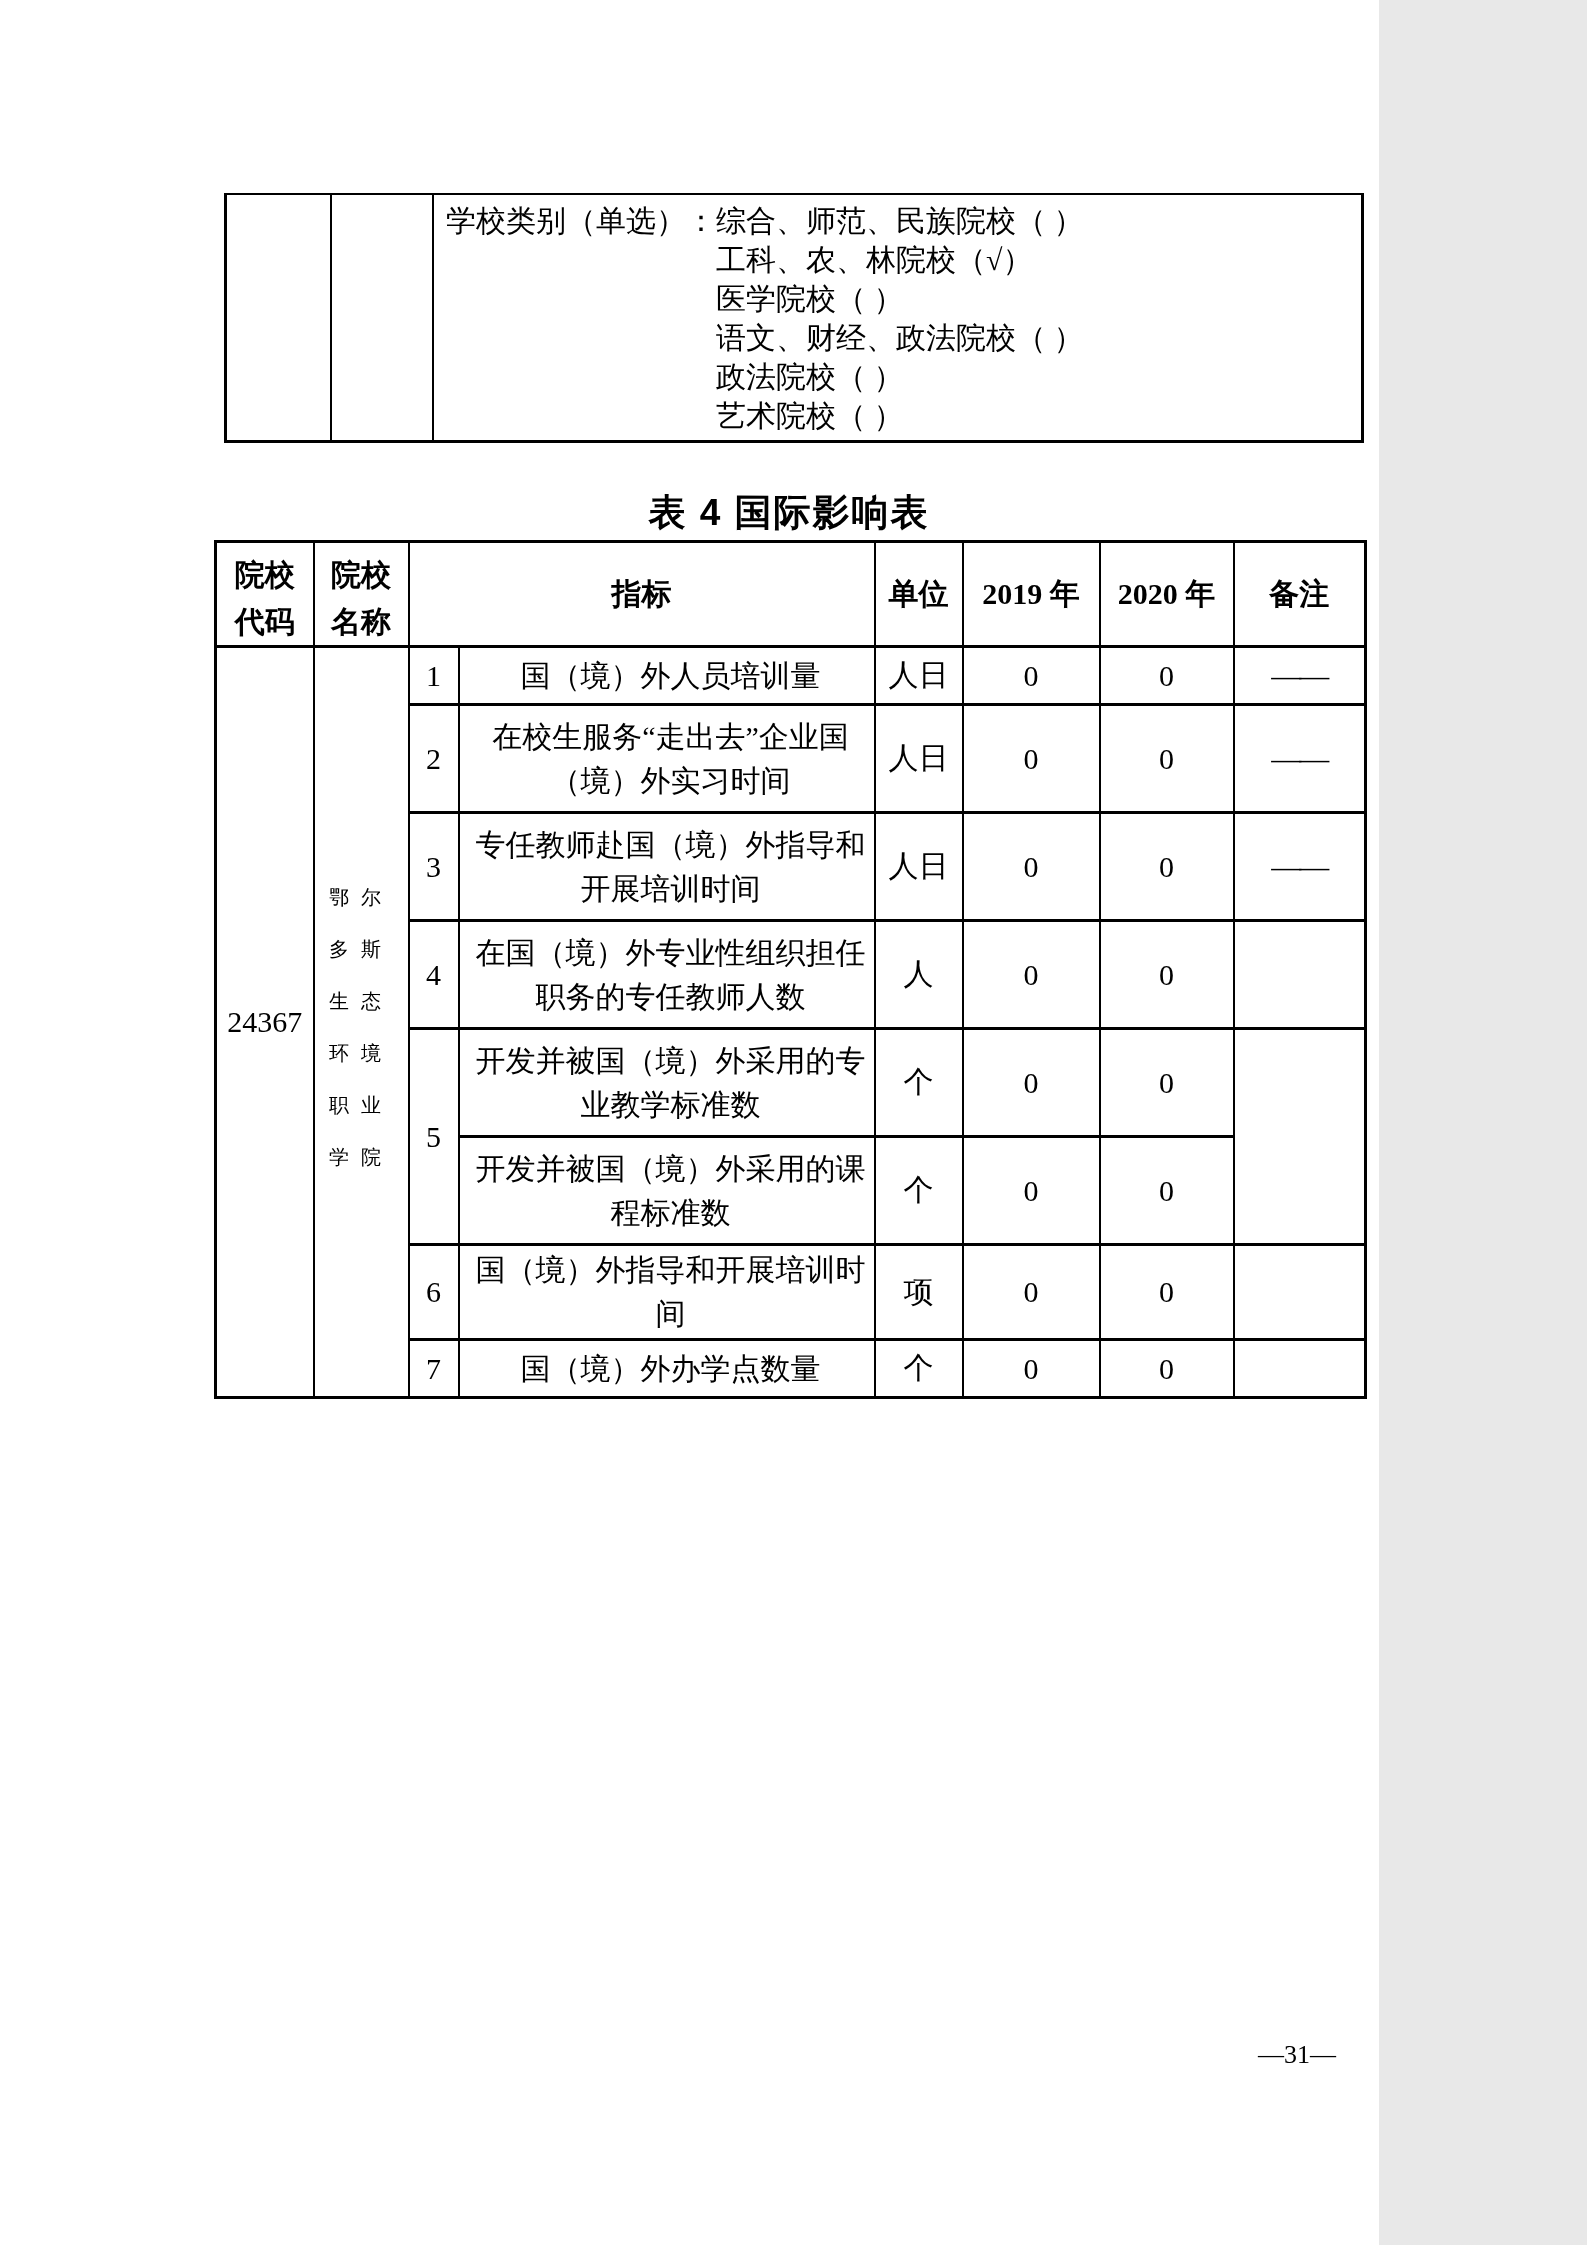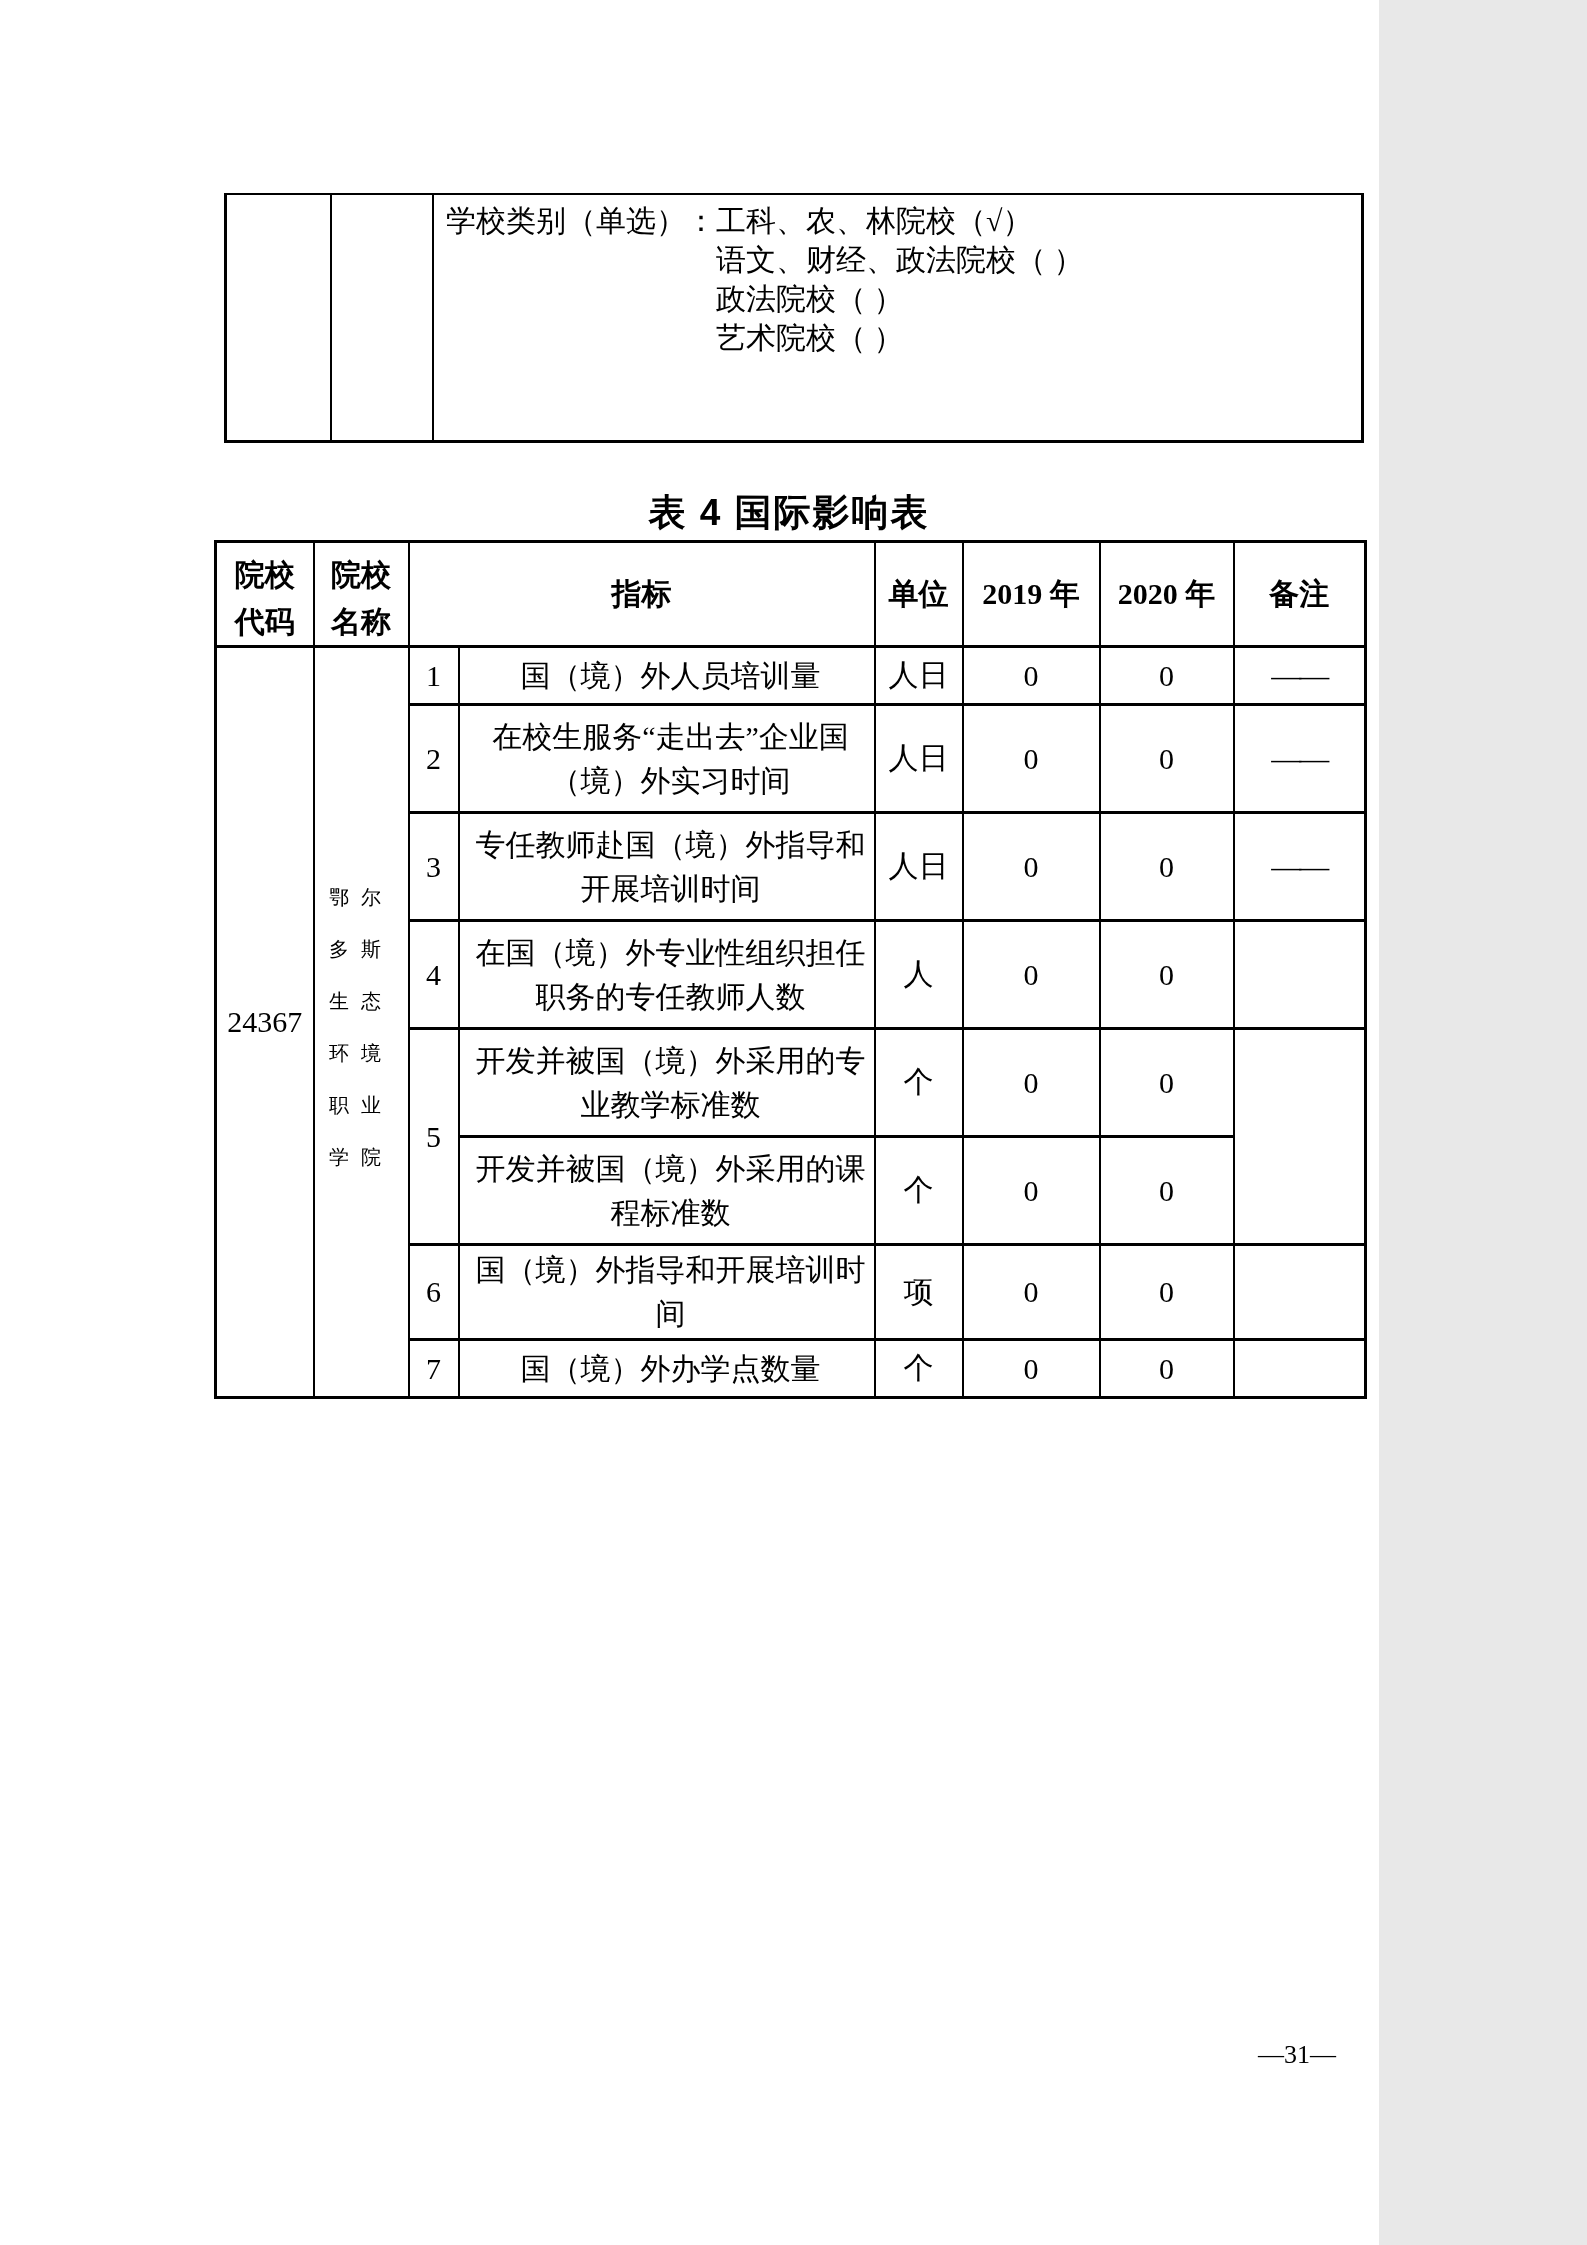--- a/index.html
+++ b/index.html
@@ -94,21 +94,23 @@
 <body>
 
 <div class="page">
 
   <div class="top-table">
     <div class="tt-empty-1"></div>
     <div class="tt-empty-2"></div>
     <div class="tt-content">
       <span class="tt-label">学校类别（单选）：</span>
       <span class="tt-options">
+        <div>综合、师范、民族院校（ ）</div>
         <div>工科、农、林院校（√）</div>
+        <div>医学院校（ ）</div>
         <div>语文、财经、政法院校（  ）</div>
         <div>政法院校（ ）</div>
         <div>艺术院校（ ）</div>
       </span>
     </div>
   </div>
 
   <div class="table-title">表 4 国际影响表</div>
 
   <div class="main-table-wrap">

